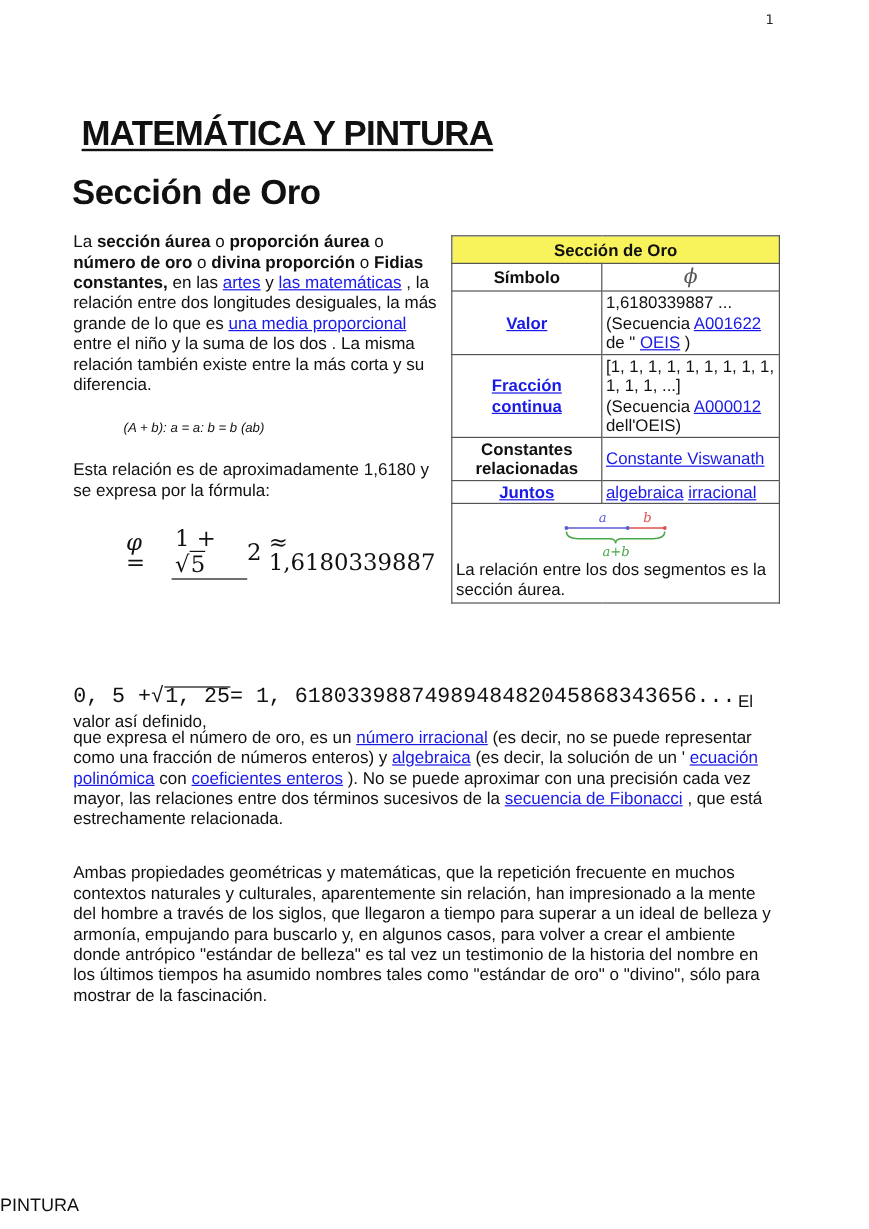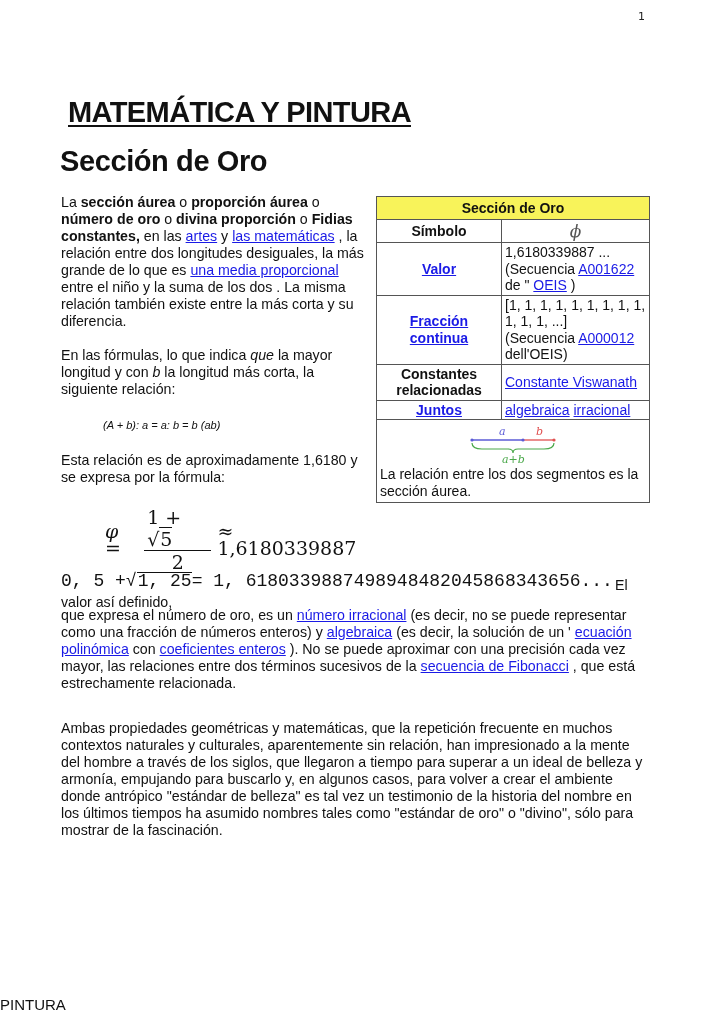--- a/index.html
+++ b/index.html
@@ -9,21 +9,21 @@
   .title { position: absolute; top: 96px; left: 68px; margin: 0; font-size: 29px; font-weight: bold;
            text-decoration: underline; text-decoration-thickness: 2px; text-underline-offset: 3px; letter-spacing: -0.6px; }
   .subtitle { position: absolute; top: 145px; left: 60px; margin: 0; font-size: 29px; font-weight: bold; letter-spacing: -0.4px; }
   .col-left { position: absolute; top: 194px; left: 61px; width: 308px; font-size: 14.2px; line-height: 17px; }
   .col-left p { margin: 0; }
   a, .link { color: #1a1ae6; text-decoration: underline; }
   .p2 { margin-top: 17px !important; }
   .rel { margin: 19px 0 0 42px !important; font-style: italic; font-size: 11px; }
   .p3 { margin-top: 18px !important; }
   .phi-formula { margin: 20px 0 0 44px; font-family: "DejaVu Serif", serif; font-size: 19px; display: flex; align-items: center; gap: 6px; }
-  .frac { display: inline-flex; flex-direction: column; align-items: center; line-height: 22px; }
+  .frac { display: inline-flex; align-items: center; line-height: 22px; }
   .frac .num { border-bottom: 1.3px solid #111; padding: 0 3px; }
   .sqrt { border-top: 1.3px solid #111; padding-left: 1px; }
   .italic { font-style: italic; }
 
   .infobox { position: absolute; top: 196px; left: 376px; width: 274px; border-collapse: collapse;
              font-size: 14px; line-height: 16.5px; border: 1.5px solid #555; }
   .infobox td, .infobox th { border: 1.5px solid #555; padding: 1px 3px; vertical-align: middle; }
   .infobox .head { background: #f8f35a; font-weight: bold; text-align: center; height: 20px; }
   .infobox .lbl { width: 118px; text-align: center; font-weight: bold; }
   .infobox .lbl a { font-weight: bold; }
@@ -43,23 +43,20 @@
 <body>
 
 <div class="page-num">1</div>
 
 <h1 class="title">MATEMÁTICA Y PINTURA</h1>
 <h2 class="subtitle">Sección de Oro</h2>
 
 <div class="col-left">
   <p>
     <span>La </span><b>sección áurea</b><span> o </span><b>proporción áurea</b><span> o </span><b>número de oro</b><span> o </span><b>divina proporción</b><span> o </span><b>Fidias constantes,</b><span> en las </span><a>artes</a><span> y </span><a>las matemáticas</a><span> , la relación entre dos longitudes desiguales, la más grande de lo que es </span><a>una media proporcional</a><span> entre el niño y la suma de los dos . La misma relación también existe entre la más corta y su diferencia.</span>
-  </p>
-  <p class="p2">
-    <span>En las fórmulas, lo que indica </span><i>que</i><span> la mayor longitud y con </span><i>b</i><span> la longitud más corta, la siguiente relación:</span>
   </p>
   <p class="rel">(A + b): a = a: b = b (ab)</p>
   <p class="p3">Esta relación es de aproximadamente 1,6180 y se expresa por la fórmula:</p>
   <div class="phi-formula">
     <span class="italic">φ =</span>
     <span class="frac">
       <span class="num"><span>1 + </span>√<span class="sqrt">5</span></span>
       <span>2</span>
     </span>
     <span>≈ 1,6180339887</span>

